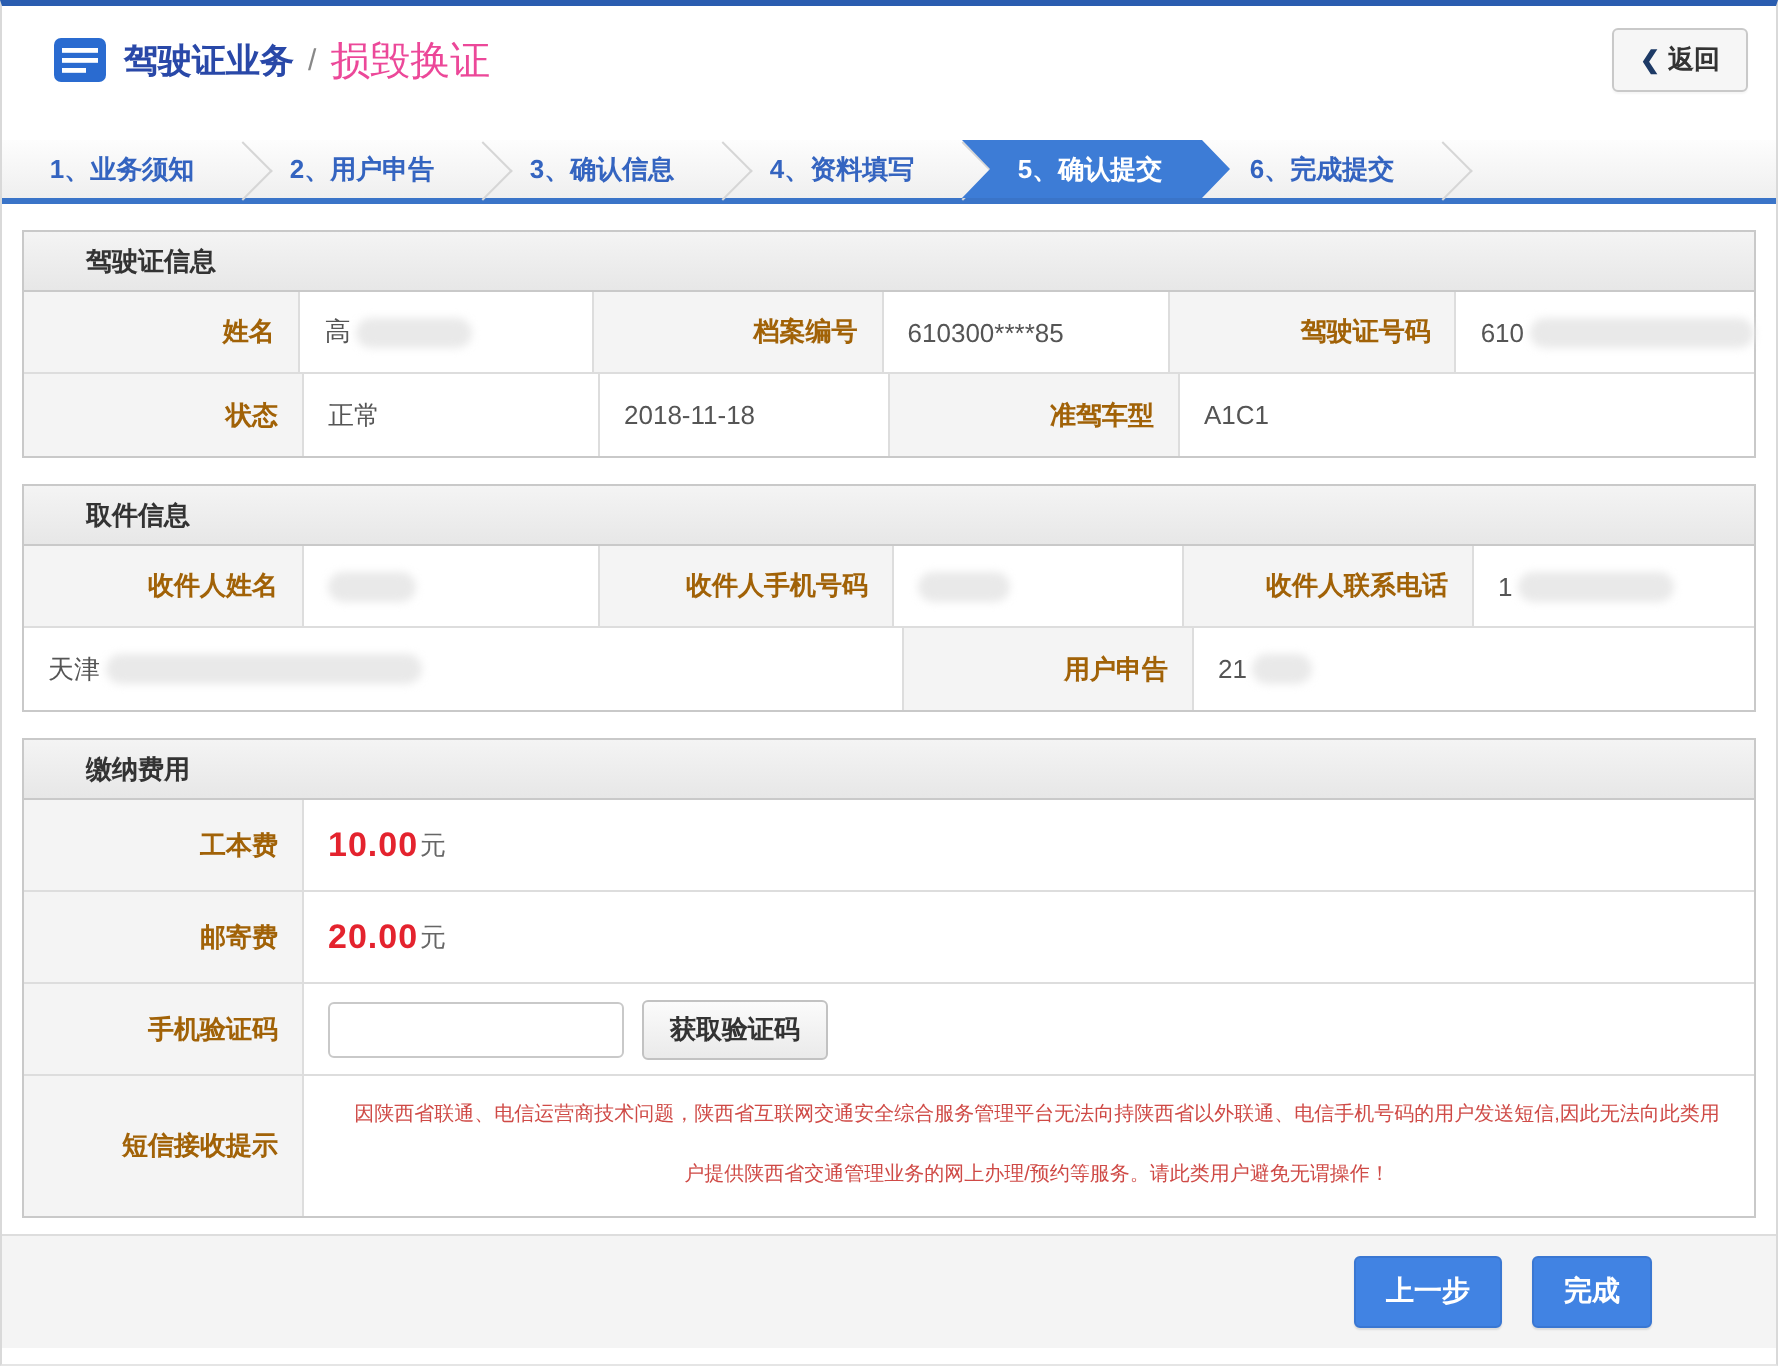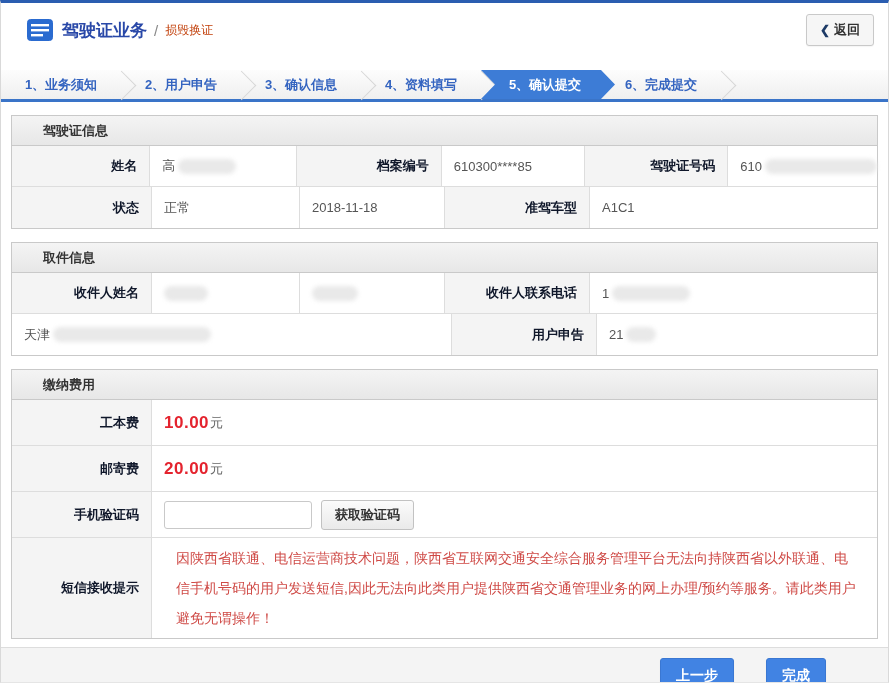--- a/index.html
+++ b/index.html
@@ -5,21 +5,21 @@
   * { margin:0; padding:0; box-sizing:border-box; }
   body { background:#fff; font-family:"Liberation Sans","DejaVu Sans",sans-serif; }
   .page { position:relative; width:889px; height:683px; background:#fff; overflow:hidden;
           border-top:3px solid #2a5db0; border-left:1px solid #d9d9d9; border-right:1px solid #d9d9d9; border-bottom:1px solid #e5e5e5; }
 
   
   .hdr { height:54px; display:flex; align-items:center; padding:0 12px 0 26px; }
   .hdr-icon { width:26px; height:22px; flex:0 0 auto; }
   .hdr-title { font-size:17px; font-weight:bold; color:#2948a8; margin-left:9px; }
   .hdr-sep { color:#888; font-size:15px; margin:0 7px; }
-  .hdr-sub { color:#c2410c; font-size:12px; }
+  .hdr-sub { color:#ec4899; font-size:20px; }
   .back-btn { margin-left:auto; margin-right:2px; background:#f6f6f6; border:1px solid #c9c9c9; border-radius:3px;
               padding:6px 13px; font-size:13px; font-weight:bold; color:#333; cursor:pointer; display:flex; align-items:center; gap:4px;
               box-shadow:0 1px 1px rgba(0,0,0,0.04); }
   .back-chev { color:#1d3a66; font-size:12px; font-weight:bold; }
 
   
   .steps { position:relative; height:32px; margin-top:13px; display:flex;
            background:linear-gradient(#fdfdfd,#efefef); border-bottom:3px solid #3a74c8; }
   .step { flex:0 0 120px; position:relative; display:flex; align-items:center; justify-content:center;
           color:#3464c0; font-size:13px; font-weight:bold; }
@@ -32,40 +32,40 @@
   .steps-filler { flex:1; }
 
   
   .sec { border:1px solid #c9c9c9; margin:13px 10px 0; }
   .sec-h { height:30px; background:linear-gradient(#f4f4f4,#e7e7e7); border-bottom:1px solid #c9c9c9;
            display:flex; align-items:center; padding-left:31px; font-size:13px; font-weight:bold; color:#333; }
   .trow { display:flex; border-bottom:1px solid #ddd; min-height:41px; }
   .trow:last-child { border-bottom:none; }
   .cell { display:flex; align-items:center; border-right:1px solid #ddd; }
   .cell:last-child { border-right:none; }
-  .lab { background:#f4f4f4; justify-content:flex-end; padding-right:12px; font-weight:bold; color:#0f172a; font-size:13px; text-align:right; }
+  .lab { background:#f4f4f4; justify-content:flex-end; padding-right:12px; font-weight:bold; color:#a16207; font-size:13px; text-align:right; }
   .val { padding-left:12px; color:#555; font-size:13px; background:#fff; }
   .c1 { width:140px; } .c2 { width:148px; } .c3 { width:147px; } .c4 { width:145px; }
   .c5 { width:145px; } .c6 { flex:1; } .cA { width:440px; }
   .redact { display:inline-block; height:15px; background:#e9e9e9; border-radius:8px; filter:blur(2px); margin-left:3px; vertical-align:middle; }
 
   
   .fee-row { min-height:46px; }
   .amount { color:#e4232e; font-weight:bold; font-size:17px; letter-spacing:0.5px; }
   .unit { color:#666; font-size:13px; margin-left:1px; }
   .code-input { width:148px; height:28px; border:1px solid #c9c9c9; border-radius:3px; padding:0 8px; font-size:13px; color:#333; }
   .code-btn { height:30px; margin-left:9px; padding:0 13px; background:linear-gradient(#fbfbfb,#eaeaea);
               border:1px solid #c2c2c2; border-radius:3px; font-size:13px; font-weight:bold; color:#333; cursor:pointer; }
   .notice-row { min-height:68px; }
   .notice-row .lab { align-items:center; }
-  .notice-text { display:block; color:#cf4a46; font-size:14px; line-height:30px; padding:5px 16px 5px 12px; }
+  .notice-text { display:block; color:#cf4a46; font-size:10px; line-height:30px; padding:5px 16px 5px 12px;text-align:center; }
 
   
   .ftr { margin-top:8px; height:57px; background:#f4f4f4; border-top:1px solid #ddd;
-         display:flex; align-items:center; justify-content:flex-end; gap:32px; padding-right:62px; }
+         display:flex; align-items:center; justify-content:flex-end; gap:15px; padding-right:62px; }
   .btn-primary { background:#4183e3; border:1px solid #3a77d2; color:#fff; font-size:14px; font-weight:bold;
                  border-radius:3px; padding:8px 15px; cursor:pointer; box-shadow:0 1px 1px rgba(0,0,0,0.1); }
 </style>
 </head>
 <body>
 
 <div class="page">
 
   <div class="hdr">
     <svg class="hdr-icon" viewBox="0 0 26 22">
@@ -135,20 +135,21 @@
     </div>
   </div>
 
   <div class="sec">
     <div class="sec-h">取件信息</div>
     <div class="trow">
       <div class="cell lab c1">收件人姓名</div>
       <div class="cell val c2">
         <span class="redact" style="width:44px;margin-left:0"></span>
       </div>
+      <div class="cell lab c3">收件人手机号码</div>
       <div class="cell val c4">
         <span class="redact" style="width:46px;margin-left:0"></span>
       </div>
       <div class="cell lab c5">收件人联系电话</div>
       <div class="cell val c6">
         <span>1</span>
         <span class="redact" style="width:78px"></span>
       </div>
     </div>
     <div class="trow">

